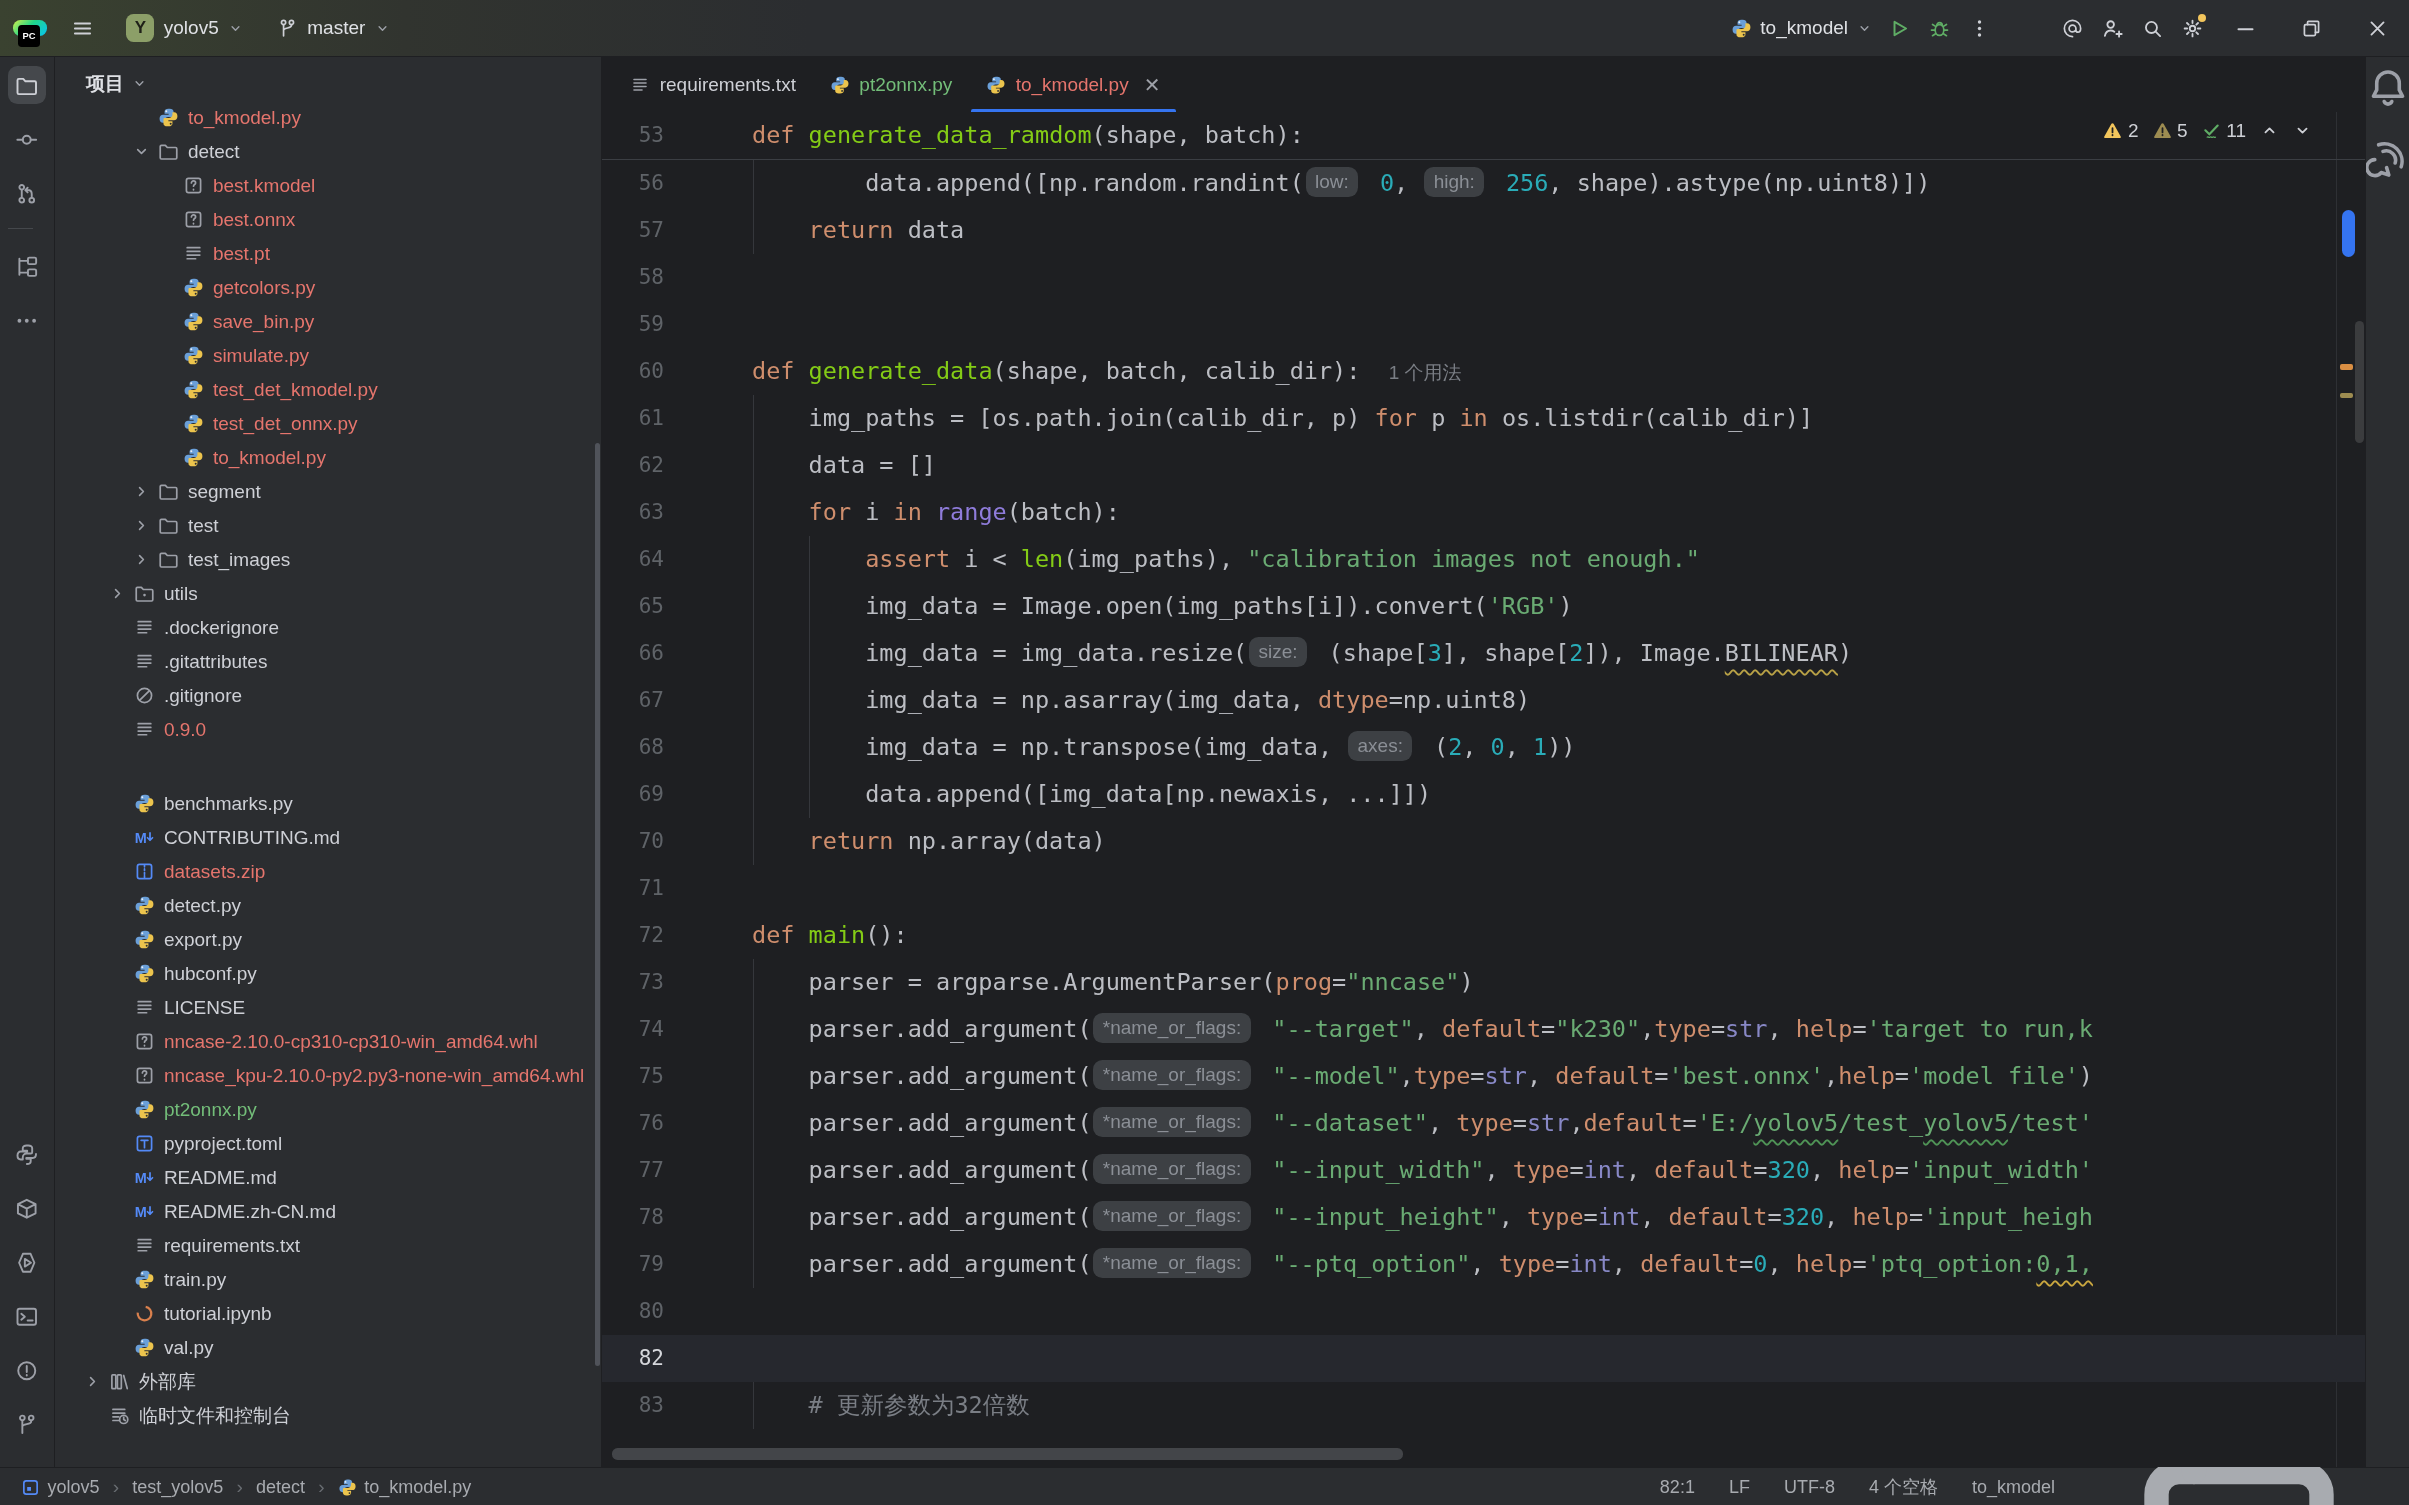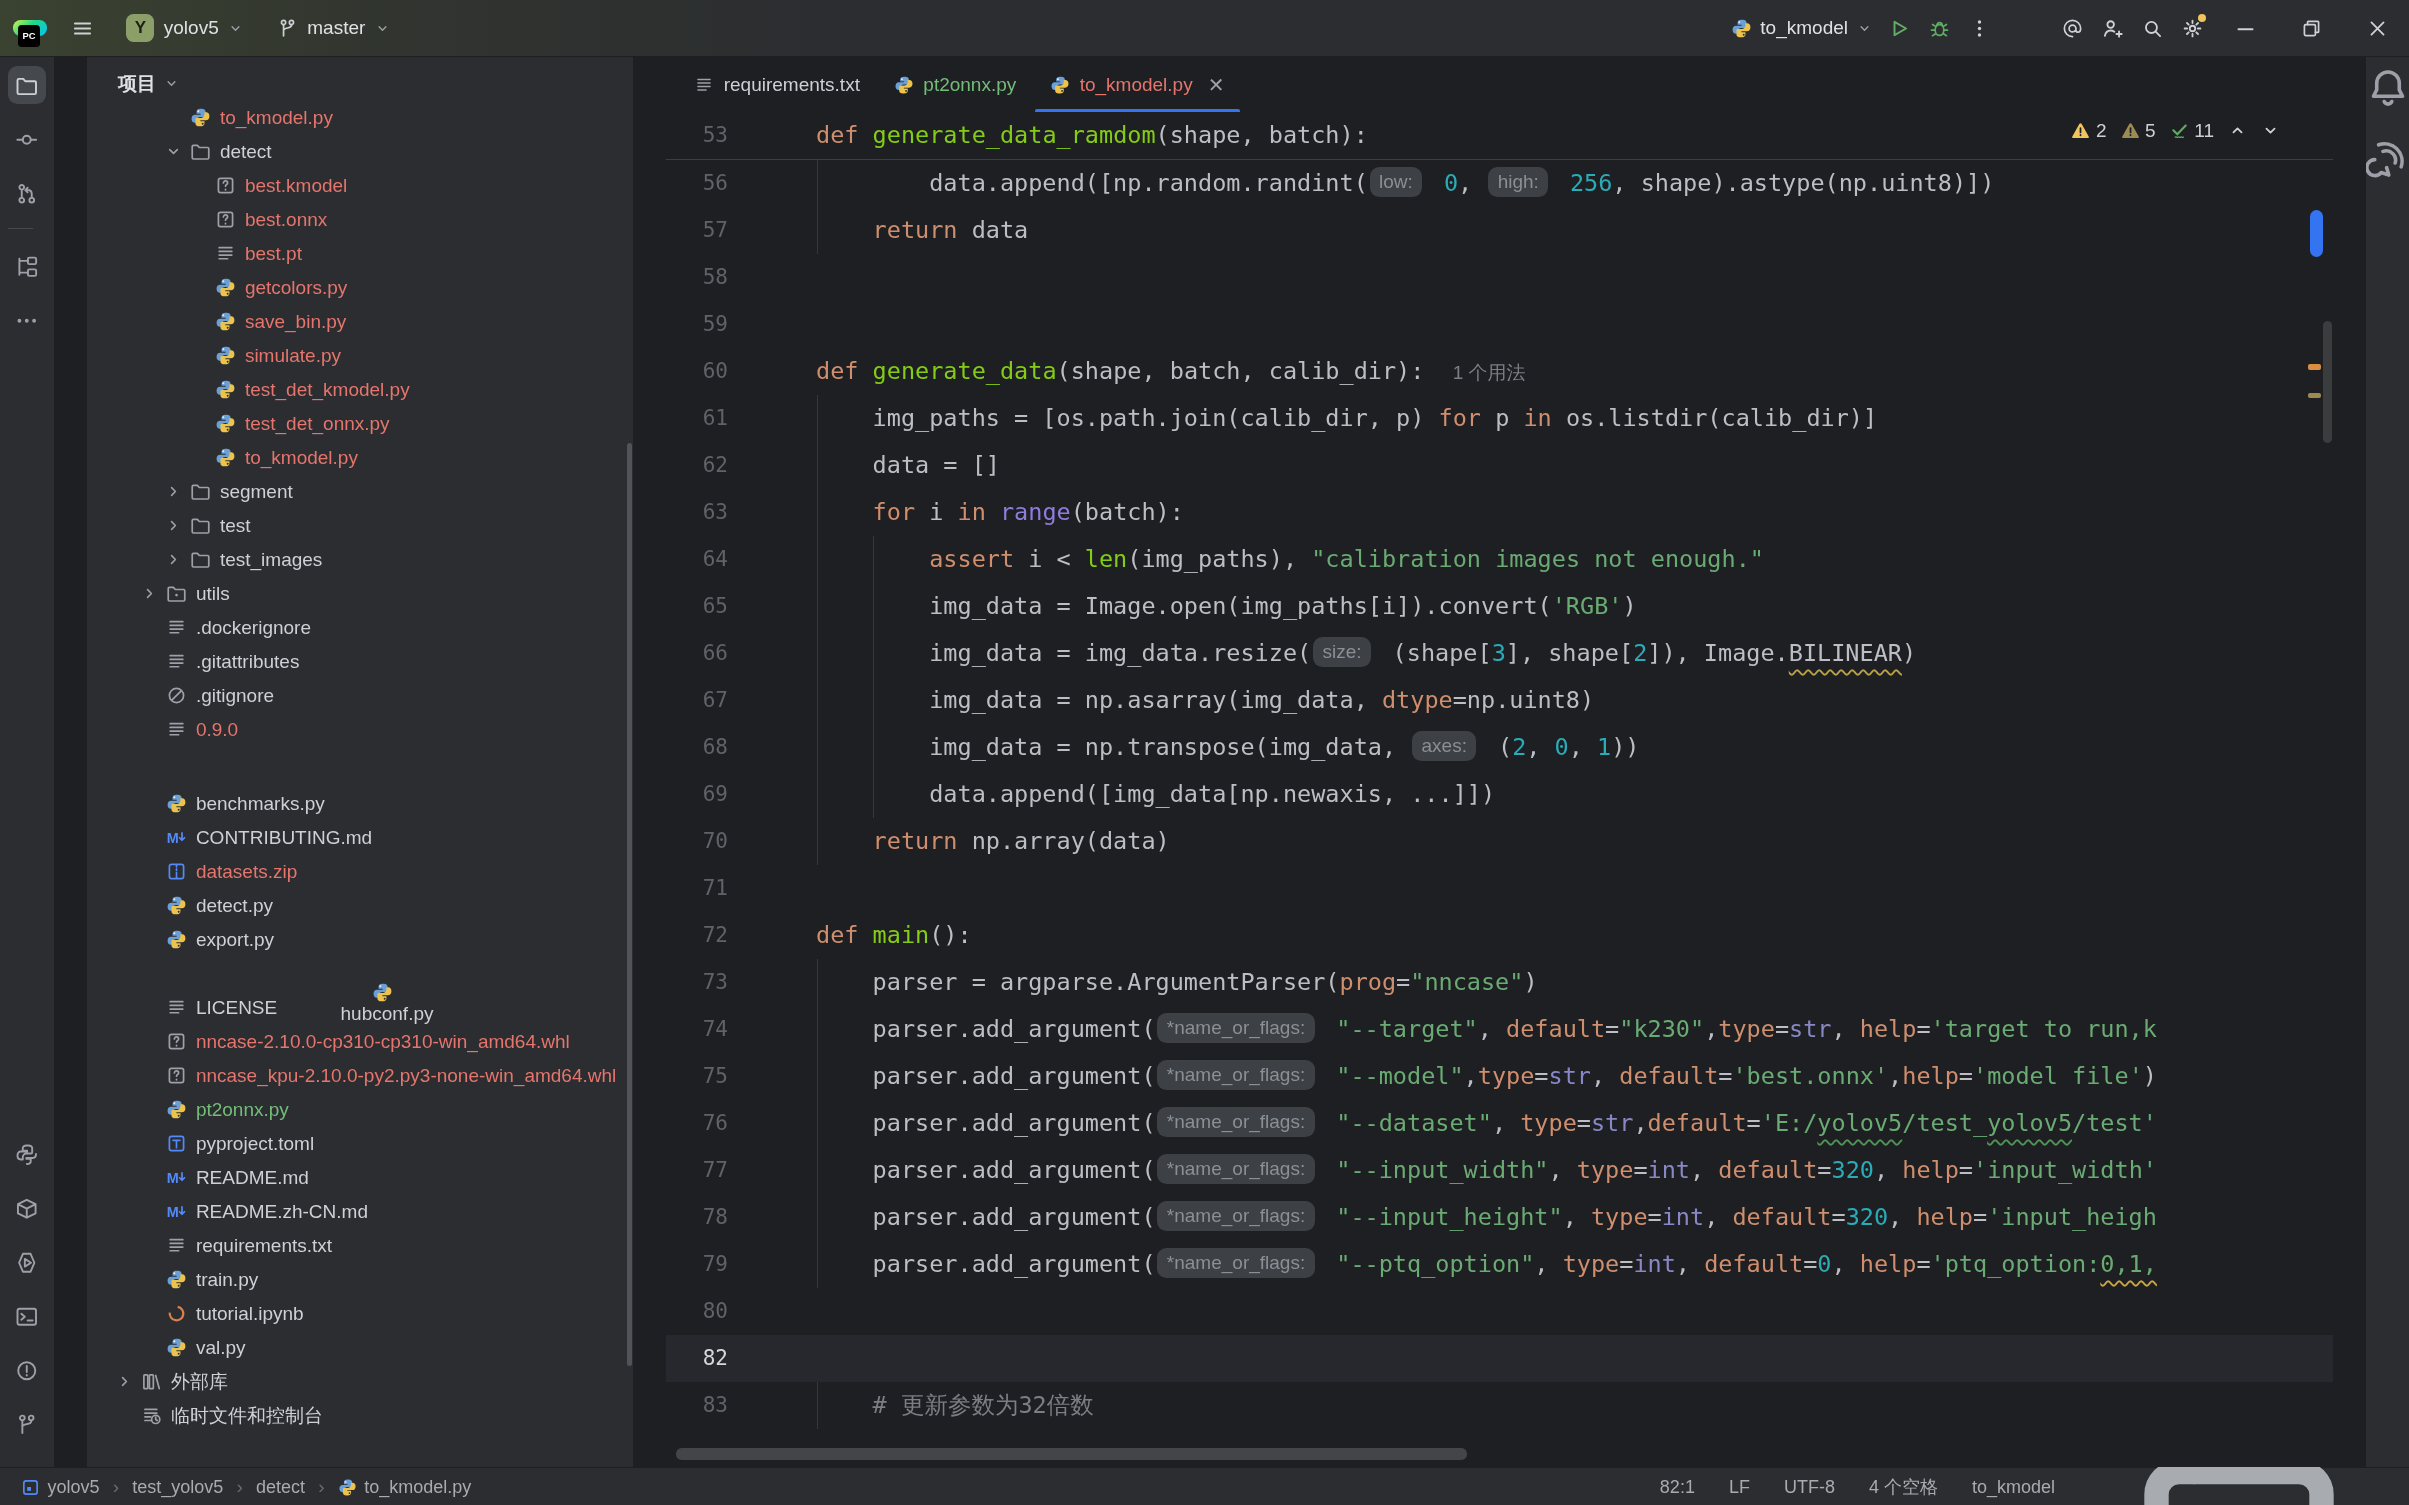--- a/index.html
+++ b/index.html
@@ -23,21 +23,21 @@
   .chev-sm{width:15px;height:15px;}
   .hright{margin-left:auto;display:flex;align-items:center;height:100%;}
   #runconfig{display:flex;align-items:center;gap:8.5px;font-size:19px;color:#dfe1e5;padding:4.7px 7.5px;border-radius:7.5px;}
   .hgap{width:53px;}
   .winbtn{width:66px;height:56px;display:flex;align-items:center;justify-content:center;}
   .winbtn .icn{width:21px;height:21px;}
   .gearwrap{position:relative;}
   .gearwrap .dot{position:absolute;top:5.6px;right:5.6px;width:8.5px;height:8.5px;border-radius:50%;background:#f2c55c;}
 
   
-  #main{flex:1;display:flex;min-height:0;gap:32px;}
+  #main{flex:1;display:flex;min-height:0;}
   #activity{width:54px;flex:0 0 54px;background:#2b2d30;border-right:0.9px solid #1e1f22;
     display:flex;flex-direction:column;align-items:center;padding:9.4px 0 7.5px;}
   .act-item{width:38px;height:38px;border-radius:9.4px;display:flex;align-items:center;justify-content:center;margin-bottom:16px;}
   .act-item .icn{width:23.5px;height:23.5px;}
   .act-item.active{background:#45484c;}
   .act-div{width:24.5px;height:0.9px;background:#45484c;margin:1.9px 0 18px;}
   .act-spacer{flex:1;}
 
   
   #project-panel{width:546px;flex:0 0 546px;background:#2b2d30;border-right:0.9px solid #1e1f22;
@@ -631,21 +631,21 @@
             <span class="ticon">
               <svg viewBox="0 0 16 16">
                 <path fill="#6a9fd8" d="M7.94 1.3c-1.85 0-2.94.82-2.94 2.2v1.73h3.1v.62H3.86C2.3 5.85 1.2 7 1.2 8.92c0 1.9 1 3 2.55 3H5v-1.68c0-1.5 1.3-2.66 2.85-2.66h3.04c.52 0 .95-.43.95-.95V3.5c0-1.38-1.1-2.2-2.9-2.2z"></path>
                 <circle cx="6.33" cy="3.3" r=".75" fill="#e8edf5"></circle>
                 <path fill="#ecc44d" d="M8.06 14.7c1.85 0 2.94-.82 2.94-2.2v-1.73H7.9v-.62h4.24c1.56 0 2.66-1.15 2.66-3.07 0-1.9-1-3-2.55-3H11v1.68c0 1.5-1.3 2.66-2.85 2.66H5.11c-.52 0-.95.43-.95.95v3.13c0 1.38 1.1 2.2 2.9 2.2z"></path>
                 <circle cx="9.67" cy="12.7" r=".75" fill="#2b2d30"></circle>
               </svg>
             </span>
             <span>export.py</span>
           </div>
-          <div class="trow" style="padding-left: 54px; flex-direction: column;">
+          <div class="trow" style="padding-left: 54px;">
             <span class="chev"></span>
             <span class="ticon">
               <svg viewBox="0 0 16 16">
                 <path fill="#6a9fd8" d="M7.94 1.3c-1.85 0-2.94.82-2.94 2.2v1.73h3.1v.62H3.86C2.3 5.85 1.2 7 1.2 8.92c0 1.9 1 3 2.55 3H5v-1.68c0-1.5 1.3-2.66 2.85-2.66h3.04c.52 0 .95-.43.95-.95V3.5c0-1.38-1.1-2.2-2.9-2.2z"></path>
                 <circle cx="6.33" cy="3.3" r=".75" fill="#e8edf5"></circle>
                 <path fill="#ecc44d" d="M8.06 14.7c1.85 0 2.94-.82 2.94-2.2v-1.73H7.9v-.62h4.24c1.56 0 2.66-1.15 2.66-3.07 0-1.9-1-3-2.55-3H11v1.68c0 1.5-1.3 2.66-2.85 2.66H5.11c-.52 0-.95.43-.95.95v3.13c0 1.38 1.1 2.2 2.9 2.2z"></path>
                 <circle cx="9.67" cy="12.7" r=".75" fill="#2b2d30"></circle>
               </svg>
             </span>
             <span>hubconf.py</span>

